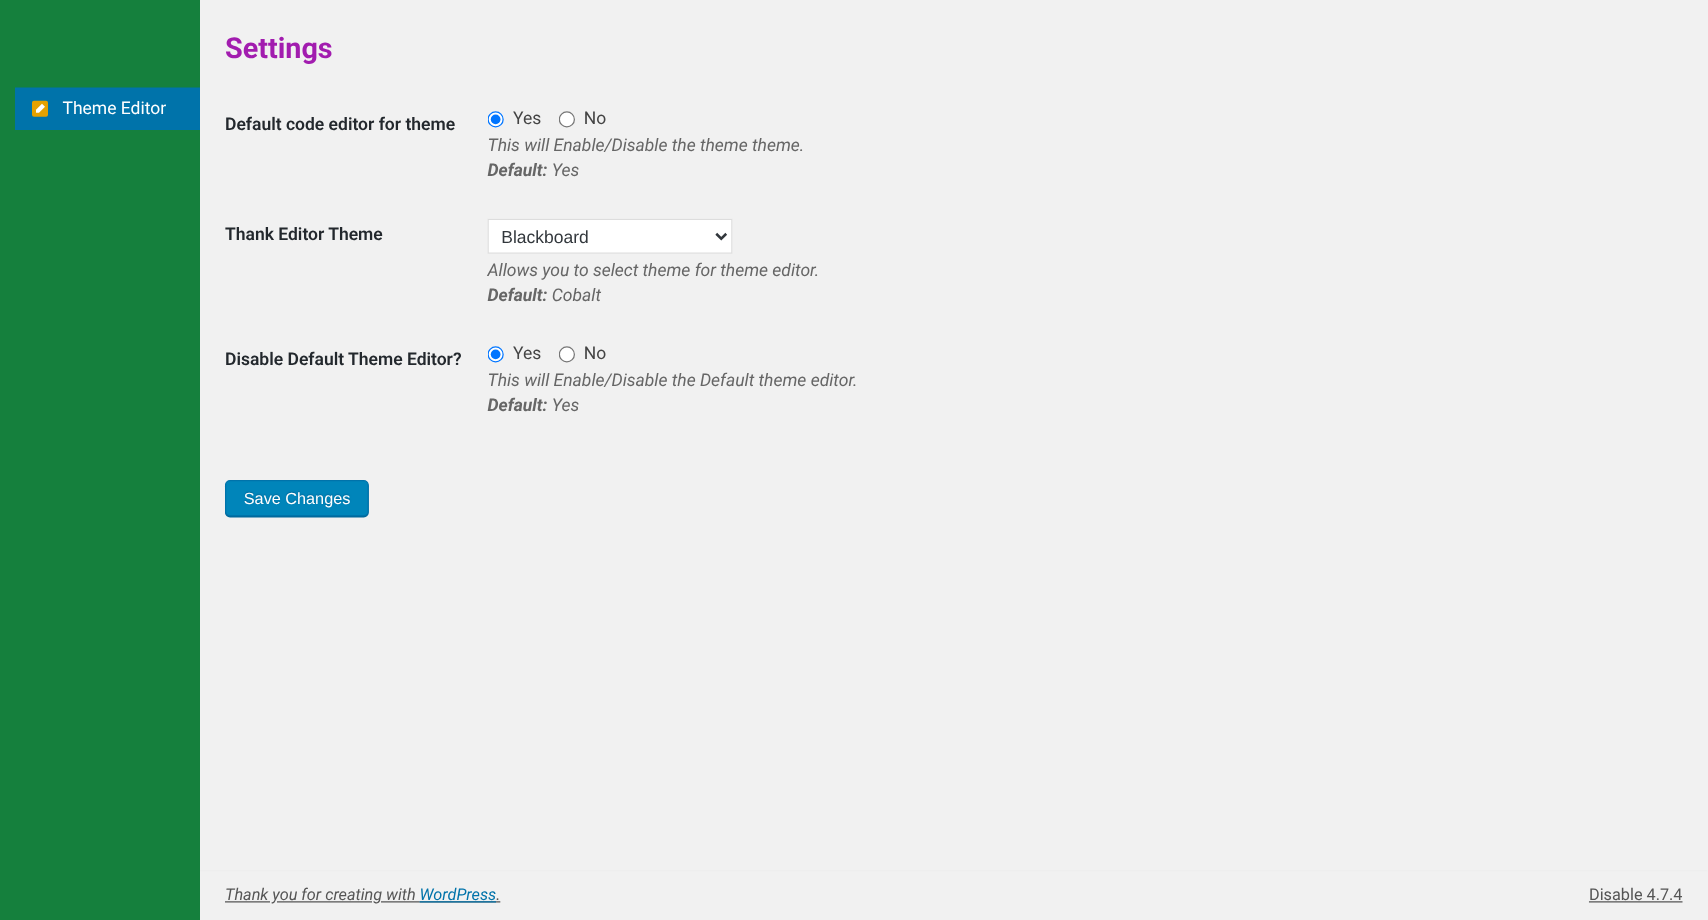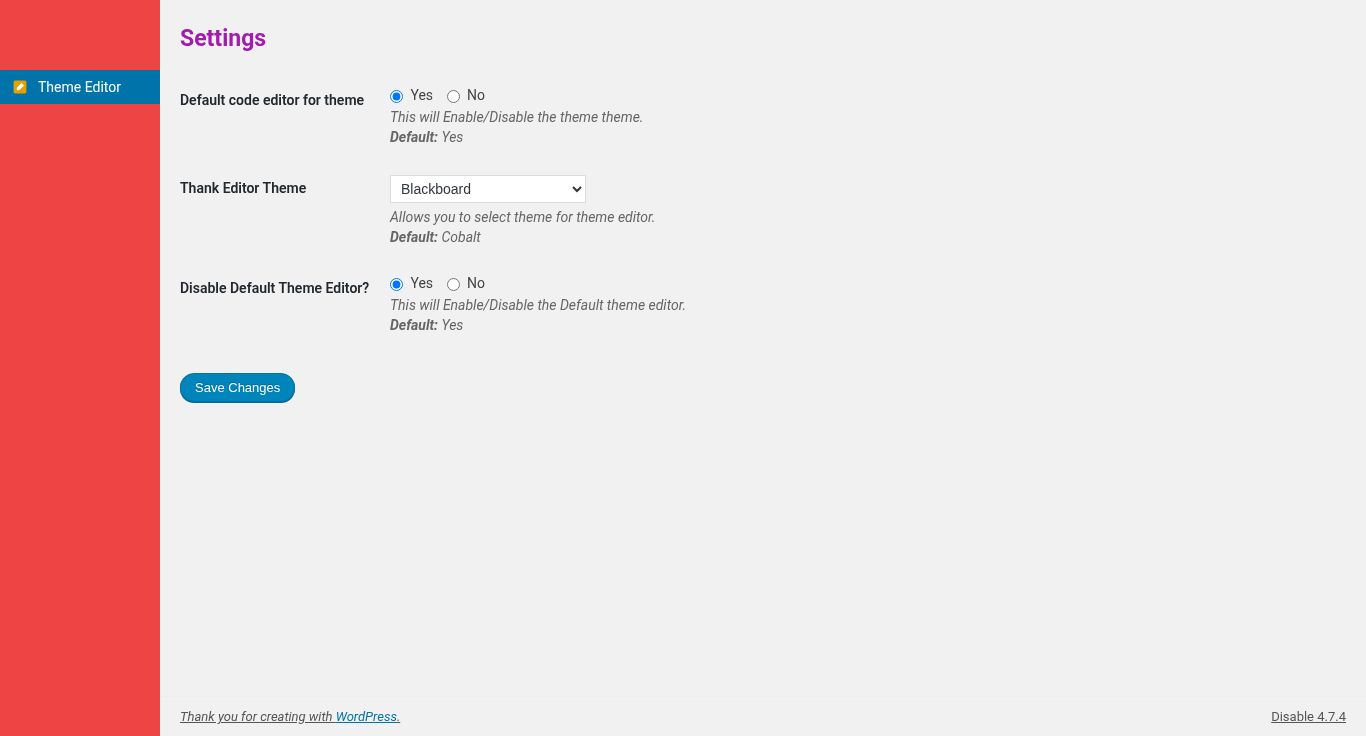--- a/index.html
+++ b/index.html
@@ -16,21 +16,22 @@
       width: 1366px;
       overflow: hidden;
       position: relative;
     }
     .sidebar {
       position: absolute;
       left: 0;
       top: 0;
       width: 160px;
       height: 100%;
-      background: #ef4444;
+      background: #15803d;
+      padding-left: 12px;
     }
     .sidebar-item {
       position: relative;
       display: flex;
       align-items: center;
       height: 34px;
       padding: 0 10px;
       background: #0073aa;
       color: #fff;
       font-size: 14px;
@@ -121,23 +122,23 @@
       padding: 2px 6px;
       font-size: 14px;
       color: #32373c;
     }
     .submit-btn {
       background: #0085ba;
       border: 1px solid #0073aa;
       color: #fff;
       padding: 6px 14px;
       font-size: 13px;
-      border-radius: 14px;
+      border-radius: 4px;
       cursor: pointer;
-      margin-top: 25px;
+      margin-top: 36px;
       box-shadow: 0 1px 0 #006799;
       text-shadow: 0 -1px 1px #006799;
     }
     .footer {
       position: absolute;
       left: 160px;
       bottom: 0;
       right: 0;
       height: 40px;
       padding: 10px 20px;

